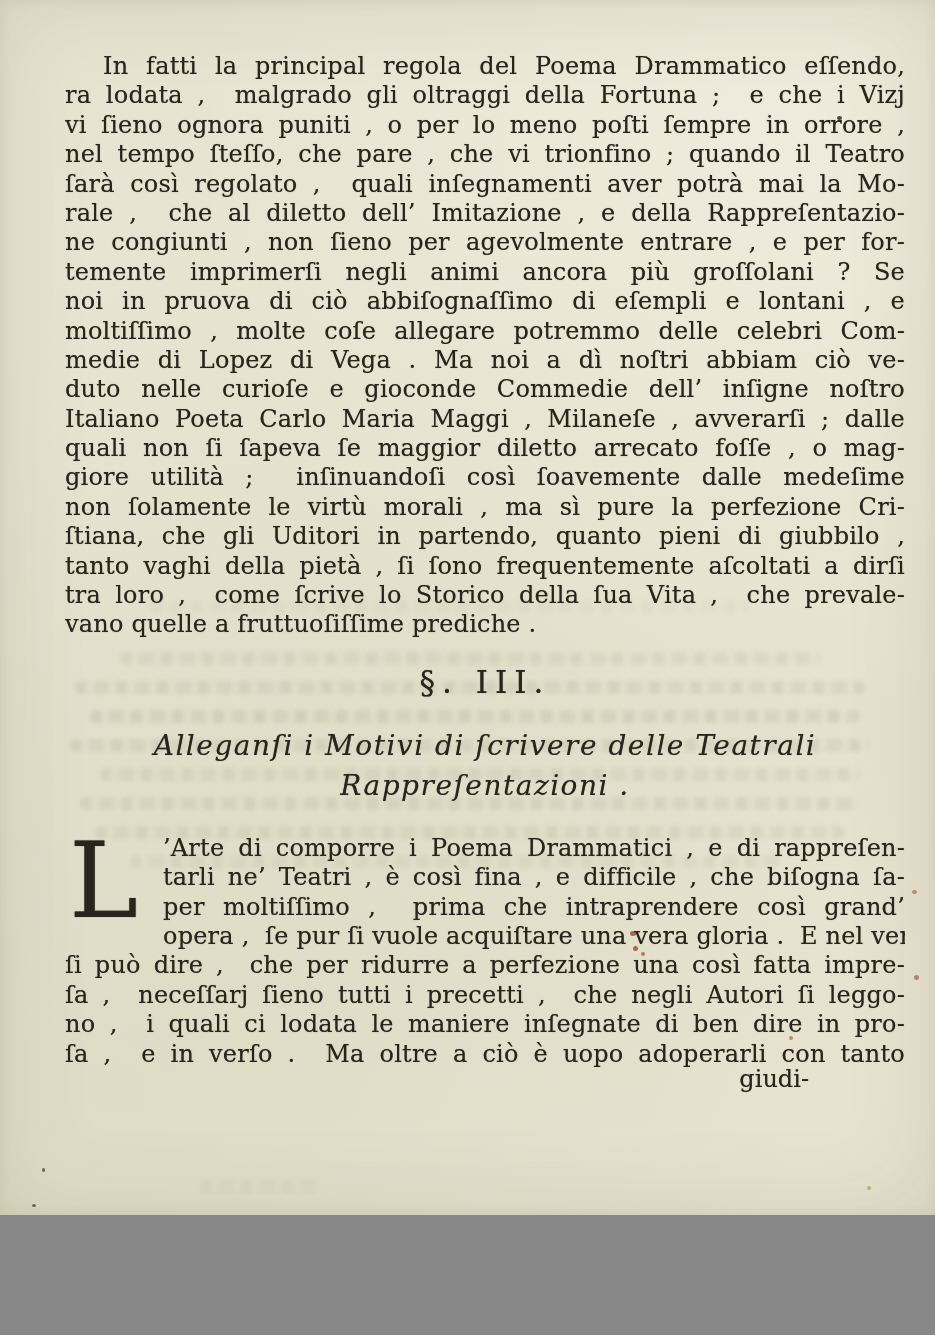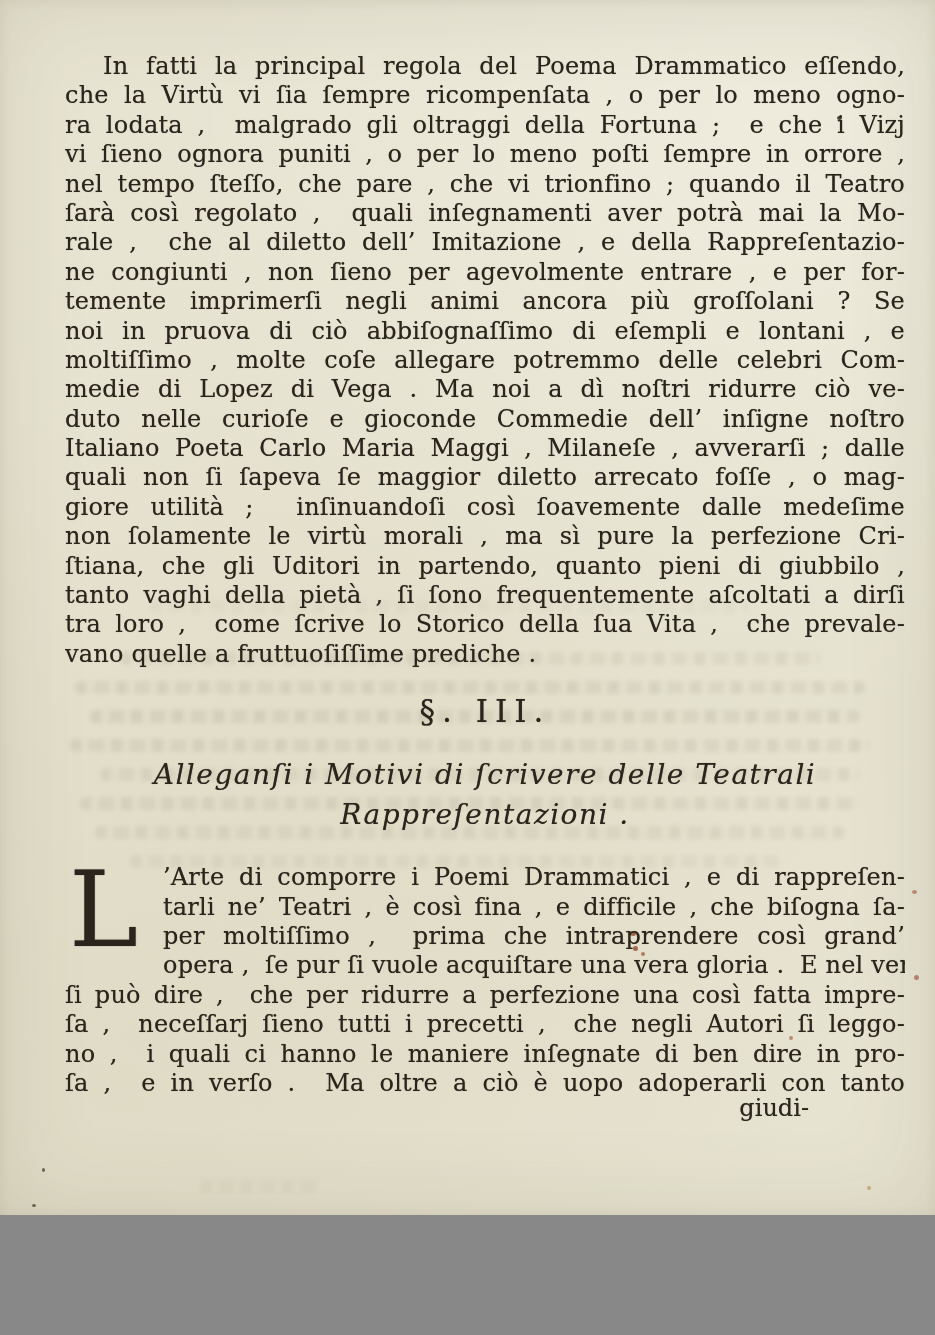--- a/index.html
+++ b/index.html
@@ -108,56 +108,55 @@
     <div class="speck" style="left:520px;top:1297px;width:3px;height:3px;background:#7a7260;"></div>
 
     <div class="speck" style="left:867px;top:1186px;width:4px;height:4px;background:#b09a58;opacity:.7;"></div>
     <div class="speck" style="left:432px;top:1286px;width:3px;height:3px;background:#6a6350;"></div>
   </div>
 
   <div class="text-block">
 
     <div>
       <div class="line indent">In fatti la principal regola del Poema Drammatico eſſendo,</div>
-      <div class="line">che la Virtù vi ſia ſempre ricompenſata , o per lo meno ogno-</div>
       <div class="line">ra lodata ,  malgrado gli oltraggi della Fortuna ;  e che i Vizj</div>
       <div class="line">vi ſieno ognora puniti , o per lo meno poſti ſempre in orrore ,</div>
       <div class="line">nel tempo ſteſſo, che pare , che vi trionfino ; quando il Teatro</div>
       <div class="line">ſarà così regolato ,  quali inſegnamenti aver potrà mai la Mo-</div>
       <div class="line">rale ,  che al diletto dell’ Imitazione , e della Rappreſentazio-</div>
       <div class="line">ne congiunti , non ſieno per agevolmente entrare , e per for-</div>
       <div class="line">temente imprimerſi negli animi ancora più groſſolani ? Se</div>
       <div class="line">noi in pruova di ciò abbiſognaſſimo di eſempli e lontani , e</div>
       <div class="line">moltiſſimo , molte coſe allegare potremmo delle celebri Com-</div>
-      <div class="line">medie di Lopez di Vega . Ma noi a dì noſtri ridurre ciò ve-</div>
+      <div class="line">medie di Lopez di Vega . Ma noi a dì noſtri abbiam ciò ve-</div>
       <div class="line">duto nelle curioſe e gioconde Commedie dell’ inſigne noſtro</div>
       <div class="line">Italiano Poeta Carlo Maria Maggi , Milaneſe , avverarſi ; dalle</div>
       <div class="line">quali non ſi ſapeva ſe maggior diletto arrecato foſſe , o mag-</div>
       <div class="line">giore utilità ;  inſinuandoſi così ſoavemente dalle medeſime</div>
       <div class="line">non ſolamente le virtù morali , ma sì pure la perfezione Cri-</div>
       <div class="line">ſtiana, che gli Uditori in partendo, quanto pieni di giubbilo ,</div>
       <div class="line">tanto vaghi della pietà , ſi ſono frequentemente aſcoltati a dirſi</div>
       <div class="line">tra loro ,  come ſcrive lo Storico della ſua Vita ,  che prevale-</div>
       <div class="line last">vano quelle a fruttuoſiſſime prediche .</div>
     </div>
 
     <div class="section-heading">§.  III.</div>
 
     <div class="subtitle">
       <div class="sline">Alleganſi i Motivi di ſcrivere delle Teatrali</div>
       <div class="sline">Rappreſentazioni .</div>
     </div>
 
     <div class="para2">
       <div class="dropcap">L</div>
-      <div class="line">’Arte di comporre i Poemi Drammatici , e di rappreſen-</div>
+      <div class="line">’Arte di comporre i Poema Drammatici , e di rappreſen-</div>
       <div class="line">tarli ne’ Teatri , è così fina , e difficile , che biſogna ſa-</div>
       <div class="line">per moltiſſimo ,  prima che intraprendere così grand’</div>
       <div class="line">opera ,  ſe pur ſi vuole acquiſtare una vera gloria .  E nel vero</div>
       <div class="line">ſi può dire ,  che per ridurre a perfezione una così fatta impre-</div>
       <div class="line">ſa ,  neceſſarj ſieno tutti i precetti ,  che negli Autori ſi leggo-</div>
-      <div class="line">no ,  i quali ci hanno le maniere inſegnate di ben dire in pro-</div>
+      <div class="line">no ,  i quali ci lodata le maniere inſegnate di ben dire in pro-</div>
       <div class="line">ſa ,  e in verſo .  Ma oltre a ciò è uopo adoperarli con tanto</div>
       <div class="catchword-line">giudi-</div>
     </div>
 
   </div>
 </div>
 
 </body></html>

